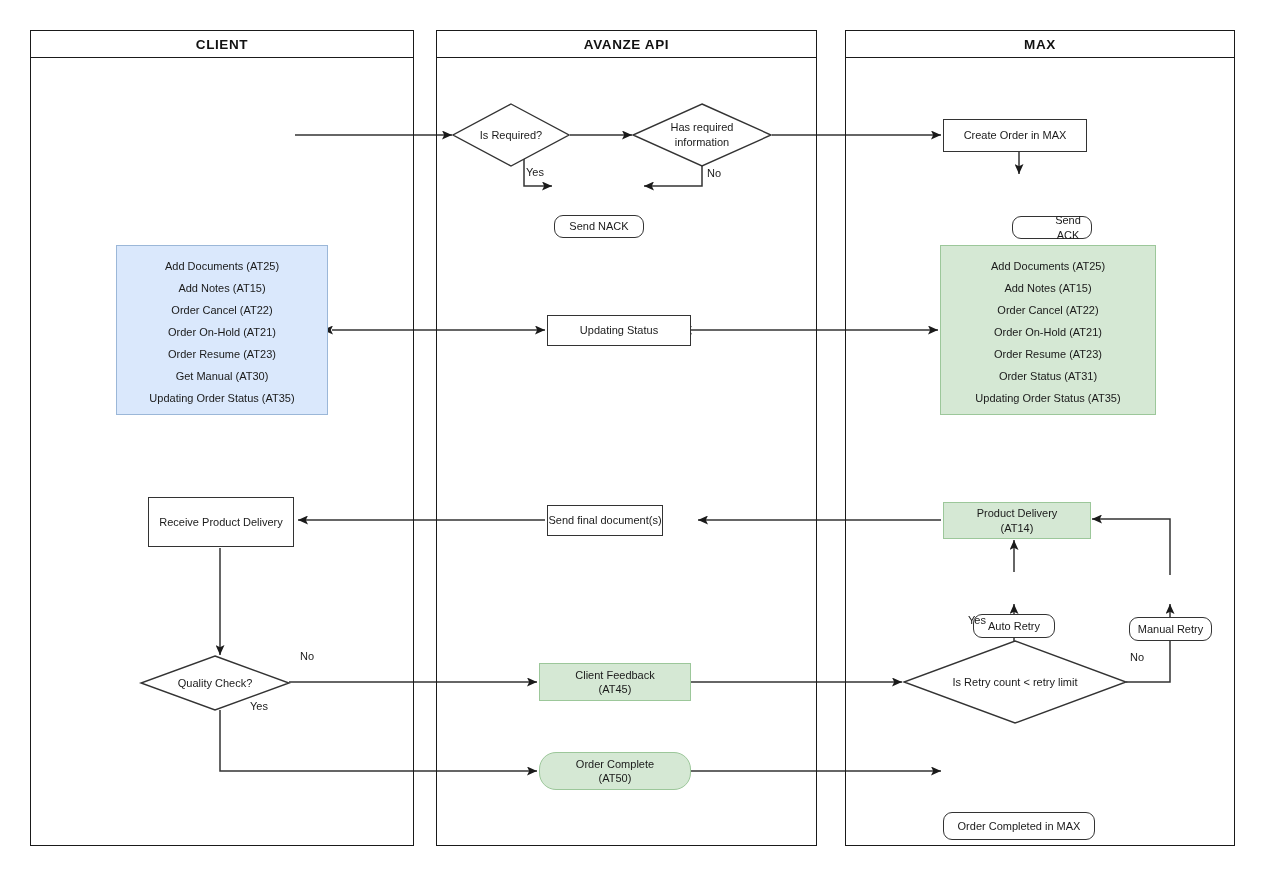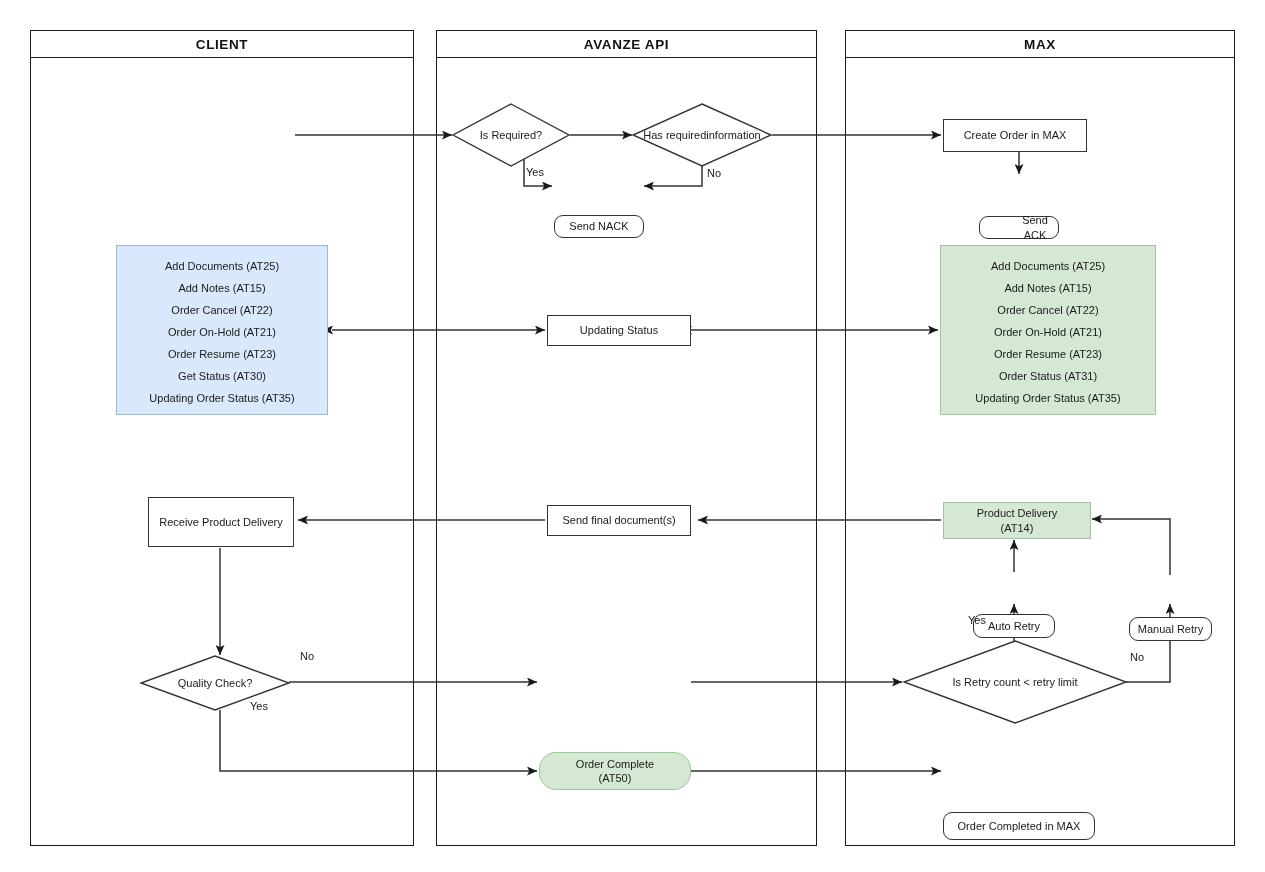--- a/index.html
+++ b/index.html
@@ -173,45 +173,45 @@
     <svg width="118" height="64" viewBox="0 0 118 64" xmlns="http://www.w3.org/2000/svg">
       <polygon points="59,1 117,32 59,63 1,32" fill="#ffffff" stroke="#333333" stroke-width="1.4"></polygon>
     </svg>
     <div class="dlabel">Is Required?</div>
   </div>
 
   <div class="diamond" style="left:632px; top:103px; width:140px; height:64px;">
     <svg width="140" height="64" viewBox="0 0 140 64" xmlns="http://www.w3.org/2000/svg">
       <polygon points="70,1 139,32 70,63 1,32" fill="#ffffff" stroke="#333333" stroke-width="1.4"></polygon>
     </svg>
-    <div class="dlabel" style="text-align:right;">
+    <div class="dlabel" style="flex-direction:column;text-align:right;">
       <span>Has required</span>
       <span>information</span>
     </div>
   </div>
 
   <div class="node rounded" style="left:554px; top:175px; width:90px; height:23px;">
     <span>Send NACK</span>
   </div>
 
   <div class="node" style="left:943px; top:119px; width:144px; height:33px;">
     <span>Create Order in MAX</span>
   </div>
 
-  <div class="node rounded" style="left:979px; top:176px; width:80px; height:23px;padding-left:32px;">
+  <div class="node rounded" style="left:1012px; top:176px; width:80px; height:23px;padding-left:32px;">
     <span>Send ACK</span>
   </div>
 
   <div class="node blue listbox" style="left:116px; top:245px; width:212px; height:170px;">
     <div class="li">Add Documents (AT25)</div>
     <div class="li">Add Notes (AT15)</div>
     <div class="li">Order Cancel (AT22)</div>
     <div class="li">Order On-Hold (AT21)</div>
     <div class="li">Order Resume (AT23)</div>
-    <div class="li">Get Status (AT30)</div>
+    <div class="li">Get Manual (AT30)</div>
     <div class="li">Updating Order Status (AT35)</div>
   </div>
 
   <div class="node" style="left:547px; top:315px; width:144px; height:31px;">
     <span>Updating Status</span>
   </div>
 
   <div class="node green listbox" style="left:940px; top:245px; width:216px; height:170px;">
     <div class="li">Add Documents (AT25)</div>
     <div class="li">Add Notes (AT15)</div>
@@ -219,21 +219,21 @@
     <div class="li">Order On-Hold (AT21)</div>
     <div class="li">Order Resume (AT23)</div>
     <div class="li">Order Status (AT31)</div>
     <div class="li">Updating Order Status (AT35)</div>
   </div>
 
   <div class="node" style="left:148px; top:497px; width:146px; height:50px;">
     <span>Receive Product Delivery</span>
   </div>
 
-  <div class="node" style="left:547px; top:505px; width:144px; height:31px;">
+  <div class="node" style="left:547px; top:505px; width:116px; height:31px;">
     <span>Send final document(s)</span>
   </div>
 
   <div class="node green" style="left:943px; top:502px; width:148px; height:37px; flex-direction:column;">
     <span>Product Delivery</span>
     <span>(AT14)</span>
   </div>
 
   <div class="node rounded" style="left:973px; top:574px; width:82px; height:24px;">
     <span>Auto Retry</span>
@@ -243,20 +243,24 @@
     <span>Manual Retry</span>
   </div>
 
   <div class="diamond" style="left:140px; top:655px; width:150px; height:56px;">
     <svg width="150" height="56" viewBox="0 0 150 56" xmlns="http://www.w3.org/2000/svg">
       <polygon points="75,1 149,28 75,55 1,28" fill="#ffffff" stroke="#333333" stroke-width="1.4"></polygon>
     </svg>
     <div class="dlabel">Quality Check?</div>
   </div>
 
+  <div class="node green" style="left:539px; top:663px; width:152px; height:38px; flex-direction:column;">
+    <span>Client Feedback</span>
+    <span>(AT45)</span>
+  </div>
 
   <div class="diamond" style="left:903px; top:640px; width:224px; height:84px;">
     <svg width="224" height="84" viewBox="0 0 224 84" xmlns="http://www.w3.org/2000/svg">
       <polygon points="112,1 223,42 112,83 1,42" fill="#ffffff" stroke="#333333" stroke-width="1.4"></polygon>
     </svg>
     <div class="dlabel">Is Retry count  &lt;  retry limit</div>
   </div>
 
   <div class="node green" style="left:539px; top:752px; width:152px; height:38px; flex-direction:column;border-radius:17px;">
     <span>Order Complete</span>

